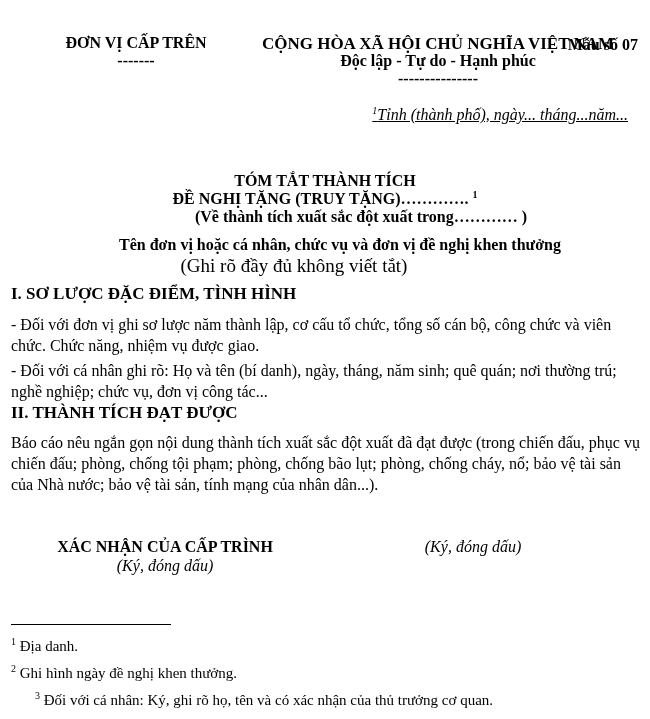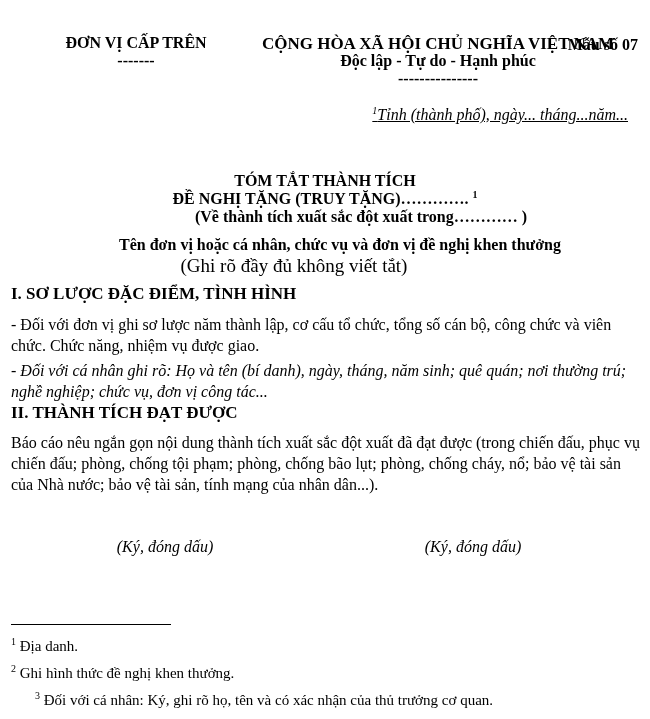--- a/index.html
+++ b/index.html
@@ -24,21 +24,21 @@
 
   #title1 { left: 0; width: 650px; top: 172px; font-size: 16px; }
   #title2 { left: 0; width: 650px; top: 190px; font-size: 16px; }
   #title3 { left: 0; width: 650px; top: 208px; font-size: 16px; margin-left: 36px; }
   #title4 { left: 0; width: 650px; top: 236px; font-size: 16px; padding-left: 15px; }
   #title5 { left: 0; width: 588px; top: 255px; font-size: 19px; }
 
   .para { position: absolute; left: 11px; width: 632px; font-size: 16px; line-height: 21px; white-space: normal; }
   #s1-head { left: 11px; top: 284px; font-size: 17px; }
   #s1-p1 { top: 314px; }
-  #s1-p2 { top: 360px; font-style: italic; }
+  #s1-p2 { top: 360px; }
   #s2-head { left: 11px; top: 403px; font-size: 17px; }
   #s2-p1 { top: 432px; }
 
   #sig-left { left: 40px; width: 250px; top: 537px; font-size: 16px; line-height: 19px; }
   #sig-right { left: 318px; width: 310px; top: 537px; font-size: 16px; line-height: 19px; }
 
   #fn-rule { position: absolute; left: 11px; top: 624px; width: 160px; height: 0; border-top: 1px solid #000; }
   .fn { left: 11px; font-size: 15px; }
   #fn1 { top: 638px; }
   #fn2 { top: 665px; }
@@ -65,23 +65,24 @@
 <div class="abs c" id="title5">(Ghi rõ đầy đủ không viết tắt)</div>
 
 <div class="abs b" id="s1-head">I. SƠ LƯỢC ĐẶC ĐIỂM, TÌNH HÌNH</div>
 <div class="para" id="s1-p1">- Đối với đơn vị ghi sơ lược năm thành lập, cơ cấu tổ chức, tổng số cán bộ, công chức và viên chức. Chức năng, nhiệm vụ được giao.</div>
 <div class="para" id="s1-p2">- Đối với cá nhân ghi rõ: Họ và tên (bí danh), ngày, tháng, năm sinh; quê quán; nơi thường trú; nghề nghiệp; chức vụ, đơn vị công tác...</div>
 
 <div class="abs b" id="s2-head">II. THÀNH TÍCH ĐẠT ĐƯỢC</div>
 <div class="para" id="s2-p1">Báo cáo nêu ngắn gọn nội dung thành tích xuất sắc đột xuất đã đạt được (trong chiến đấu, phục vụ chiến đấu; phòng, chống tội phạm; phòng, chống bão lụt; phòng, chống cháy, nổ; bảo vệ tài sản của Nhà nước; bảo vệ tài sản, tính mạng của nhân dân...).</div>
 
 <div class="abs c" id="sig-left">
+  <div class="b">XÁC NHẬN CỦA CẤP TRÌNH</div>
   <div class="i">(Ký, đóng dấu)</div>
 </div>
 
 <div class="abs c" id="sig-right">
   <div class="i">(Ký, đóng dấu)</div>
 </div>
 
 <div id="fn-rule"></div>
 <div class="abs fn" id="fn1"><sup>1</sup> <span>Địa danh.</span></div>
-<div class="abs fn" id="fn2"><sup>2</sup> <span>Ghi hình thức đề nghị khen thưởng.</span></div>
+<div class="abs fn" id="fn2"><sup>2</sup> <span>Ghi hình ngày đề nghị khen thưởng.</span></div>
 <div class="abs fn" id="fn3"><sup>3</sup> <span>Đối với cá nhân: Ký, ghi rõ họ, tên và có xác nhận của thủ trưởng cơ quan.</span></div>
 
 </body></html>

